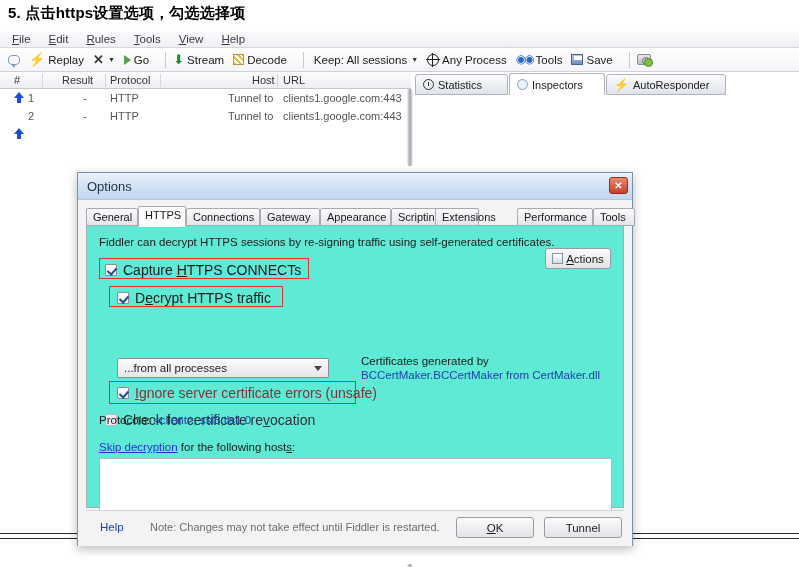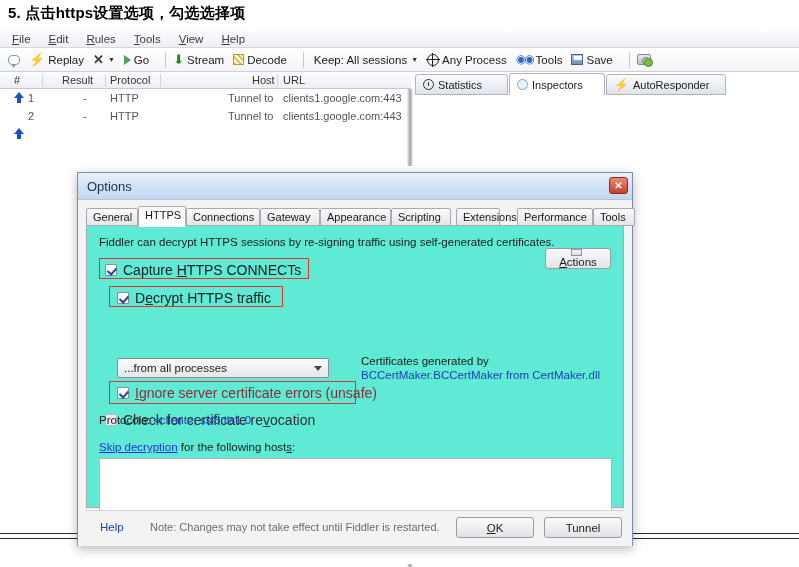--- a/index.html
+++ b/index.html
@@ -166,21 +166,21 @@
   }
   .cbox.disabled { background:#ededf0; border-color:#b9b9c2; }
 
   .redbox { position:absolute; border:1px solid #e0342c; }
 
   .btn {
     background:linear-gradient(#fbfbfc,#e3e3e8); border:1px solid #9a9aa4;
     border-radius:3px; font-size:11.5px; color:#1b1b1b;
     display:flex; align-items:center; justify-content:center; cursor:pointer;
   }
-  .btn-actions { position:absolute; right:12px; top:22px; width:66px; height:21px;flex-direction:column; }
+  .btn-actions { position:absolute; right:12px; top:22px; width:66px; height:21px; }
   .ic-actions { width:11px;height:11px;background:linear-gradient(#ffffff,#d4dbe6);border:1px solid #8a93a3; margin-right:3px;}
 
   .combo {
     position:absolute; left:30px; top:132px; width:212px; height:20px;
     background:linear-gradient(#fdfdfd,#e6e6eb); border:1px solid #8d8d96;
     border-radius:2px; font-size:11.5px; color:#1b1b1b;
     display:flex; align-items:center; padding-left:6px;
   }
   .combo .arrow { position:absolute; right:6px; top:7px; width:0;height:0;
      border-left:4px solid transparent;border-right:4px solid transparent;border-top:5px solid #44444e;}
@@ -339,21 +339,21 @@
     <div class="dlg-body">
 
       <div class="tabstrip">
         <div class="tab" style="left:0px;   width:52px;">General</div>
         <div class="tab active" style="left:52px;  width:48px;">HTTPS</div>
 
         <div class="tab" style="left:100px; width:74px;">Connections</div>
         <div class="tab" style="left:174px; width:60px;">Gateway</div>
         <div class="tab" style="left:234px; width:71px;">Appearance</div>
         <div class="tab" style="left:305px; width:60px;">Scripting</div>
-        <div class="tab" style="left:370px; width:44px;">Extensions</div>
+        <div class="tab" style="left:349px; width:44px;">Extensions</div>
         <div class="tab" style="left:431px; width:76px;">Performance</div>
         <div class="tab" style="left:507px; width:42px;">Tools</div>
       </div>
 
       <div class="tabpanel">
 
         <div class="desc">Fiddler can decrypt HTTPS sessions by re-signing traffic using self-generated certificates.</div>
 
         <div class="btn btn-actions">
           <span class="ic-actions"></span>

